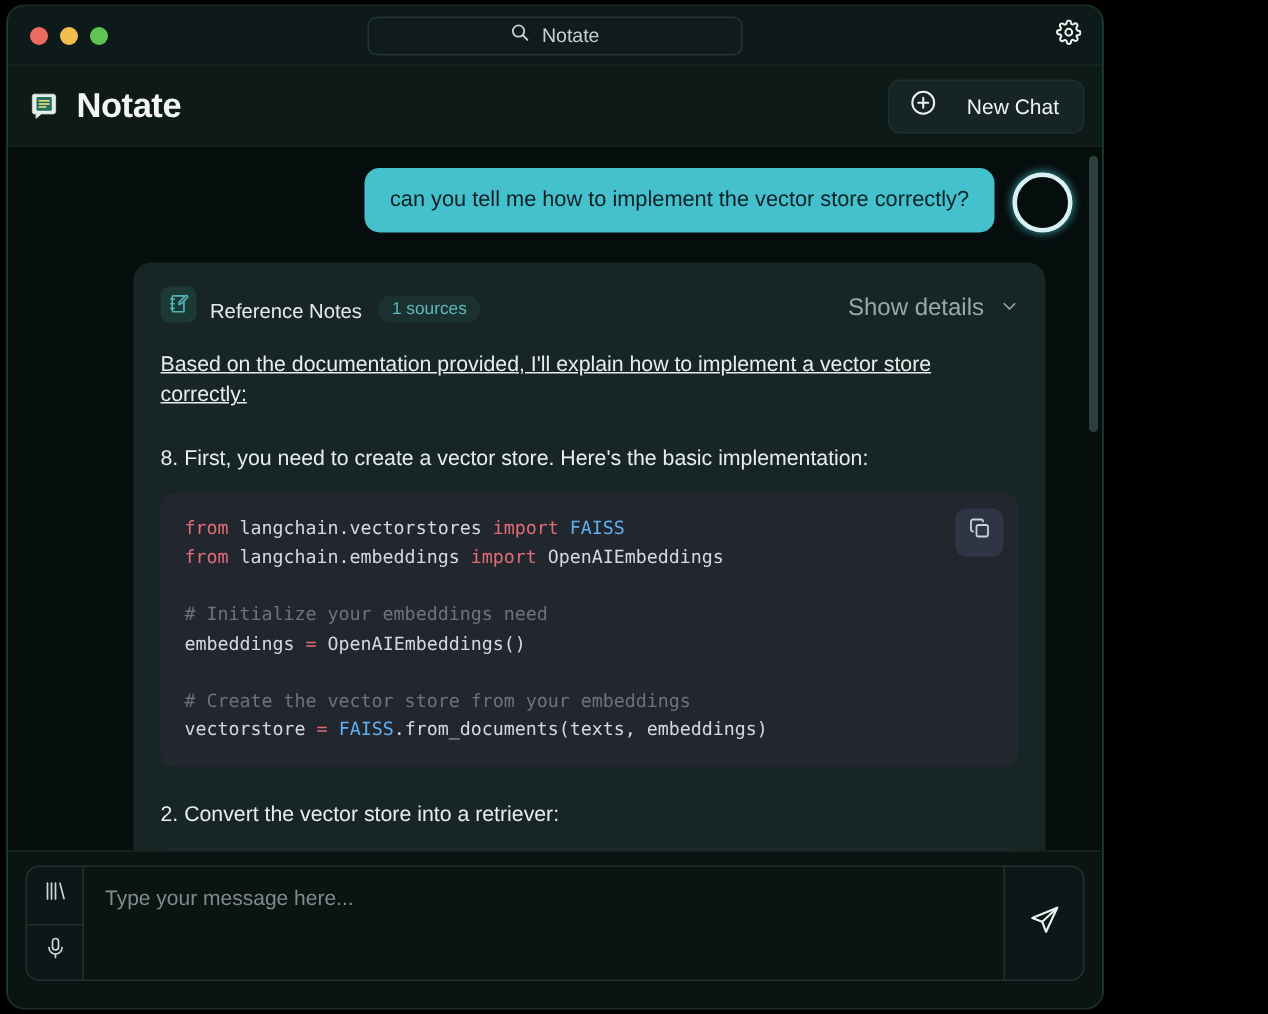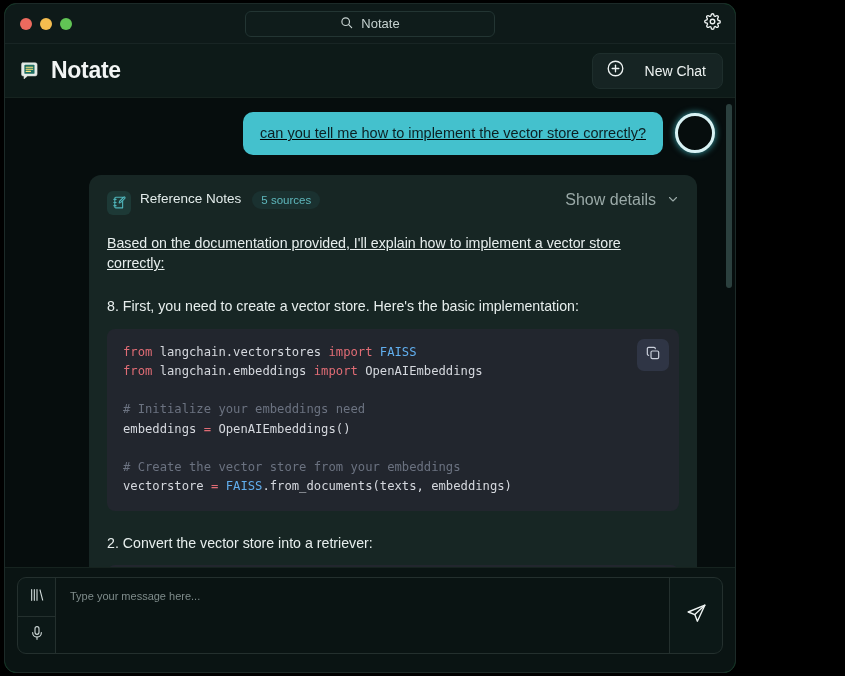--- a/index.html
+++ b/index.html
@@ -113,23 +113,22 @@
   #chatinner {
     position: absolute;
     left: 0; top: 0; right: 0;
     padding: 14px 20px 0 20px;
   }
 
   
   #userrow {
     display: flex;
     justify-content: flex-end;
-    align-items: center;
+    align-items: flex-end;
     gap: 12px;
-    text-decoration: underline;
   }
   #user-bubble {
     background: #44c1cd;
     color: #0c2023;
     font-size: 14.5px;
     border-radius: 10px;
     padding: 12px 17px;
     max-width: 430px;
     line-height: 1.3;
   }
@@ -147,21 +146,21 @@
     margin-top: 20px;
     margin-left: 64px;
     width: 608px;
     background: #172624;
     border-radius: 12px;
     padding: 16px 18px 0 18px;
     overflow: hidden;
   }
   #ref-head {
     display: flex;
-    align-items: flex-start;
+    align-items: flex-end;
     gap: 9px;
     margin-bottom: 18px;
   }
   #ref-icon {
     width: 24px; height: 24px;
     border-radius: 6px;
     background: #1d3936;
     display: flex; align-items: center; justify-content: center;
   }
   #ref-title { font-size: 13.5px; color: #e3eceb; }
@@ -268,21 +267,21 @@
   }
   #side-tools .side-btn + .side-btn { border-top: 1px solid #24302e; }
   #msg-input {
     flex: 1 1 auto;
     background: #0a1413;
     border: none;
     outline: none;
     resize: none;
     color: #e7eeed;
     font-family: "Liberation Sans", sans-serif;
-    font-size: 11px;
+    font-size: 14px;
     padding: 12px 14px;
     border-right: 1px solid #24302e;
   }
   #msg-input::placeholder { color: #7f8c8b; }
   #send-btn {
     flex: 0 0 52px;
     display: flex; align-items: center; justify-content: center;
     cursor: pointer;
     color: #eef3f2;
   }
@@ -357,21 +356,21 @@
           <span id="ref-icon">
             <svg width="15" height="15" viewBox="0 0 24 24" fill="none" stroke="#4fb3b8" stroke-width="1.8" stroke-linecap="round" stroke-linejoin="round">
               <path d="M6 3.5h11v17H6a1.5 1.5 0 0 1-1.5-1.5V5A1.5 1.5 0 0 1 6 3.5z"></path>
               <line x1="3" y1="7" x2="6.5" y2="7"></line>
                 <line x1="3" y1="12" x2="6.5" y2="12"></line>
               <line x1="3" y1="17" x2="6.5" y2="17"></line>
               <path d="M20.5 5.5l-6.4 6.4-2.6.7.7-2.6 6.4-6.4a1.3 1.3 0 0 1 1.9 1.9z" fill="#172624"></path>
             </svg>
           </span>
           <span id="ref-title">Reference Notes</span>
-          <span id="ref-badge">5 sources</span>
+          <span id="ref-badge">1 sources</span>
           <div id="show-details">
             <span>Show details</span>
             <span>
               <svg width="12" height="12" viewBox="0 0 24 24" fill="none" stroke="#9aa9a7" stroke-width="2.2" stroke-linecap="round" stroke-linejoin="round">
                   <polyline points="5,9 12,16 19,9"></polyline>
                 </svg>
             </span>
           </div>
         </div>
 

